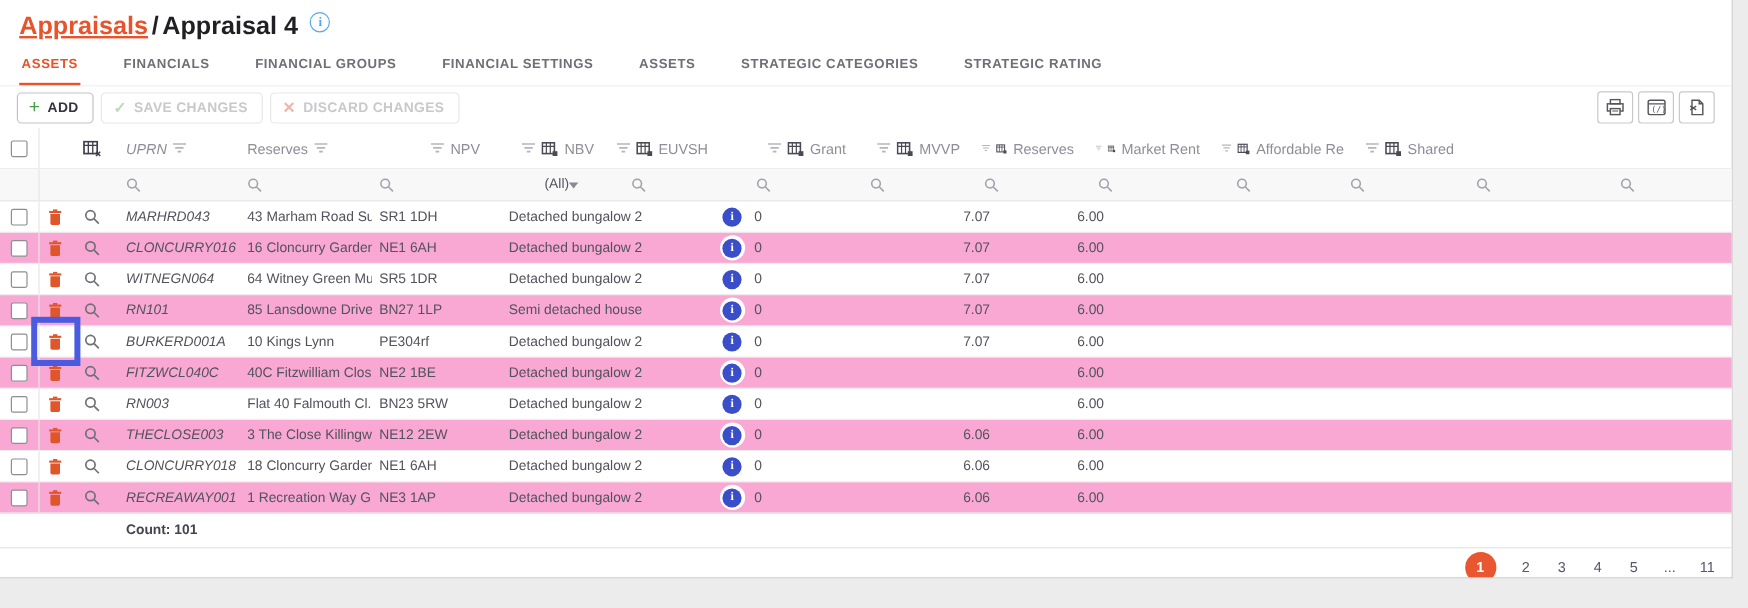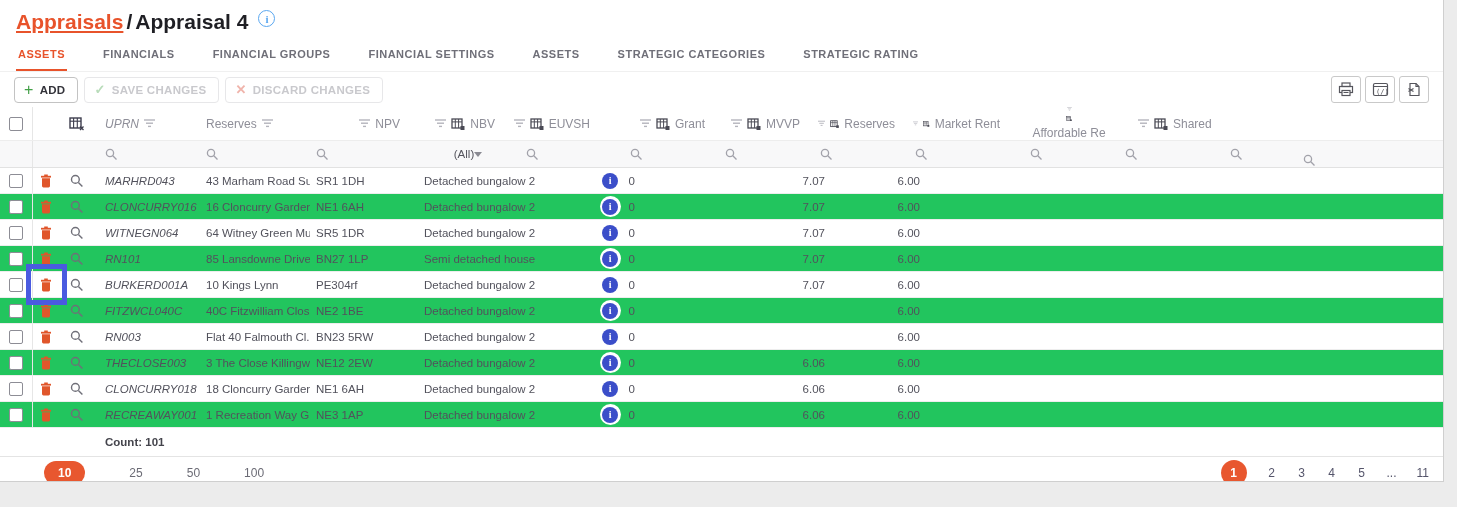--- a/index.html
+++ b/index.html
@@ -40,34 +40,34 @@
   .cell { flex:none; display:flex; align-items:center; overflow:hidden; white-space:nowrap; height:100%; }
   .w-sel{width:33px; justify-content:center; border-right:1px solid #e6e6e6;}
   .w-del{width:26px; justify-content:center;}
   .w-mag{width:36px; justify-content:center;}
   .w-uprn{width:105px; padding-left:10px;font-style:italic;}
   .w-addr{width:110px; padding-left:6px;}
   .w-pc{width:108px; padding-left:6px;}
   .w-at{width:127px; padding-left:6px;}
   .num{justify-content:flex-end; padding-right:20px;}
   .w-npv{width:110px;} .w-nbv{width:95px;} .w-euvsh{width:95px;} .w-mvvp{width:95px;}
-  .w-grant{width:115px;} .w-res{width:95px;} .w-mr{width:105px;} .w-aff{width:120px;flex-direction:column;} .w-sh{width:82px;}
+  .w-grant{width:115px;} .w-res{width:95px;} .w-mr{width:105px;} .w-aff{width:120px;} .w-sh{width:82px;}
 
   .ghead { height:34px; color:#8e8e98; font-size:12px; border-bottom:1px solid #ededed; }
   .ghead .cell { gap:5px; }
   .ghead .num { padding-right:18px; }
   .gfilter { height:27px; background:#f8f8f9; border-bottom:1px solid #e2e2e2; }
   .gfilter .num { padding-right:12px; }
   .allselect { display:flex; align-items:center; justify-content:center; width:92px; color:#55555e;
                cursor:pointer; }
   .caret { width:0; height:0; border-left:4px solid transparent; border-right:4px solid transparent;
            border-top:5px solid #8a8a92; margin-right:4px; }
 
   .grow.datarow { height:26px; border-bottom:1px solid #ededed; background:#fff; position:relative; }
-  .grow.datarow.alt { background:#22c55e; }
+  .grow.datarow.alt { background:#f9a8d4; }
 
   .checkbox { width:14px; height:14px; border:1px solid #8d8d95; border-radius:2px; background:#fff; cursor:pointer; }
 
   .npv-flag { display:flex; align-items:center; gap:8px; }
   .npv-ring { width:21px; height:21px; background:#fff; border-radius:50%;
               display:flex; align-items:center; justify-content:center; }
   .npv-dot { width:16px; height:16px; background:#3b4ec9; border-radius:50%; color:#fff; font-size:10px;
              font-weight:bold; display:flex; align-items:center; justify-content:center;
              font-family:"Liberation Serif",serif; }
 
@@ -794,26 +794,20 @@
     <div class="cell w-sh"></div>
   </div>
 </div>
 
     <div class="countrow">
       <span class="countlbl">Count: 101</span>
     </div>
   </div>
 
   <div class="pager">
-    <div class="sizes">
-        <span class="size active">10</span>
-        <span class="size">25</span>
-        <span class="size">50</span>
-        <span class="size">100</span>
-      </div>
     <div class="pages">
         <span class="page active">1</span>
         <span class="page">2</span>
         <span class="page">3</span>
         <span class="page">4</span>
         <span class="page">5</span>
         <span class="page">...</span>
         <span class="page">11</span>
       </div>
   </div>

